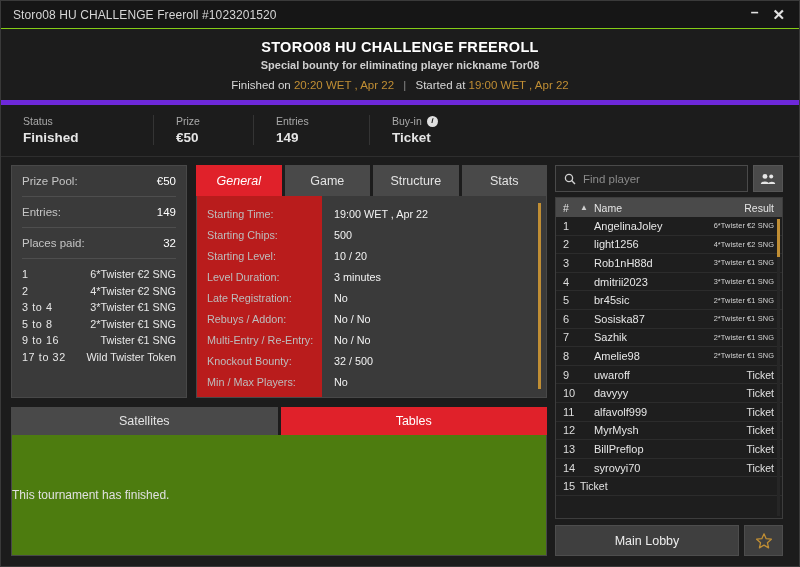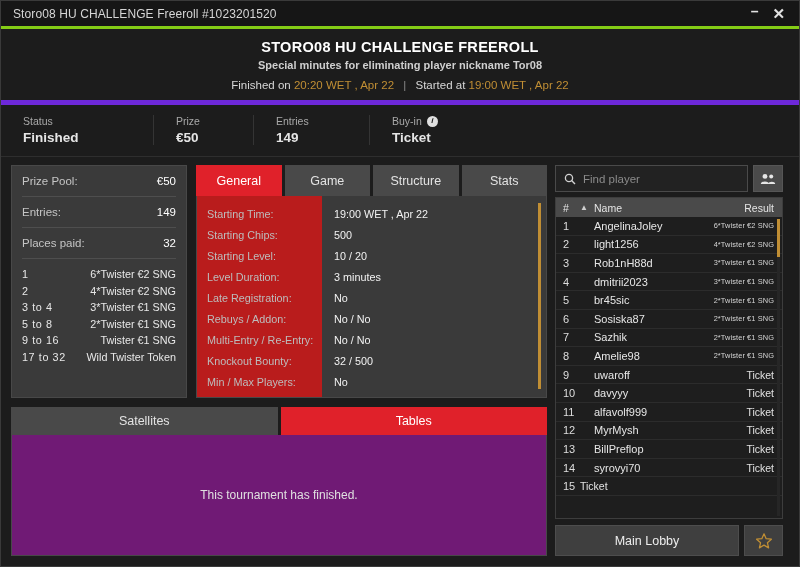--- a/index.html
+++ b/index.html
@@ -14,21 +14,21 @@
     background: #1c1c1c;
     border: 1px solid #3a3a3a;
     display: flex; flex-direction: column;
     position: relative;
   }
 
   
   .titlebar {
     height: 28px; min-height: 28px;
     background: #161616;
-    border-bottom: 3px solid #84cc16;
+    border-bottom: 1px solid #84cc16;
     display: flex; align-items: center;
     padding: 0 10px 0 12px;
   }
   .titlebar-text {
     font-size: 12px; color: #d6d6d6; letter-spacing: .1px;
     flex: 1; white-space: nowrap; overflow: hidden;
   }
   .win-btns { display: flex; align-items: center; gap: 14px; padding-right: 4px; }
   .win-btn {
     color: #e2e2e2; font-size: 15px; line-height: 1;
@@ -117,21 +117,21 @@
   .payout-row .award { text-align: right; }
 
   
   .tab-col { flex: 1; display: flex; flex-direction: column; min-width: 0; }
   .tabs { display: flex; gap: 3px; }
   .tab {
     flex: 1; height: 31px; background: #494949; color: #e3e3e3;
     font-size: 12.5px; display: flex; align-items: center; justify-content: center;
     cursor: pointer; border: none; font-family: inherit;
   }
-  .tab.active { background: #e0212a; color: #ffffff; }
+  .tab.active { background: #e0212a; color: #ffffff; font-style: italic; }
   .detail-panel {
     flex: 1; background: #3a3a3a; border: 1px solid #484848; border-top: none;
     display: flex; position: relative; overflow: hidden;
   }
   .detail-labels {
     width: 125px; background: #b91c1c; padding: 8px 0 0 10px;
     flex-shrink: 0;
   }
   .detail-values { flex: 1; padding: 8px 0 0 12px; }
   .dl, .dv {
@@ -150,22 +150,22 @@
 
   
   .lower-tabs { display: flex; gap: 3px; margin-top: 9px; }
   .ltab {
     flex: 1; height: 28px; background: #494949; color: #e3e3e3;
     font-size: 12.5px; display: flex; align-items: center; justify-content: center;
     cursor: pointer; border: none; font-family: inherit;
   }
   .ltab.active { background: #e0212a; color: #ffffff; }
   .lower-panel {
-    flex: 1; background: #701a75; border: 1px solid #484848; border-top: none;
-    display: flex; align-items: center; justify-content: center;
+    flex: 1; background: #4d7c0f; border: 1px solid #484848; border-top: none;
+    display: flex; align-items: center; 
     min-height: 0;
   }
   .lower-msg { font-size: 12px; color: #e0e0e0; }
 
   
   .right-col { width: 228px; display: flex; flex-direction: column; min-width: 0; }
   .search-row { display: flex; gap: 5px; height: 27px; }
   .search-box {
     flex: 1; background: #222222; border: 1px solid #4a4a4a;
     display: flex; align-items: center; gap: 7px; padding: 0 8px;
@@ -232,21 +232,21 @@
   <div class="titlebar">
     <div class="titlebar-text">Storo08 HU CHALLENGE Freeroll #1023201520</div>
     <div class="win-btns">
       <span class="win-btn min">–</span>
       <span class="win-btn close">✕</span>
     </div>
   </div>
 
   <div class="header">
     <div class="header-title">STORO08 HU CHALLENGE FREEROLL</div>
-    <div class="header-sub">Special minutes for eliminating player nickname Tor08</div>
+    <div class="header-sub">Special bounty for eliminating player nickname Tor08</div>
     <div class="header-times">
       <span>Finished on</span>
       <span class="gold">20:20 WET , Apr 22</span>
       <span class="sep">|</span>
       <span>Started at</span>
       <span class="gold">19:00 WET , Apr 22</span>
     </div>
   </div>
 
   <div class="stats">

